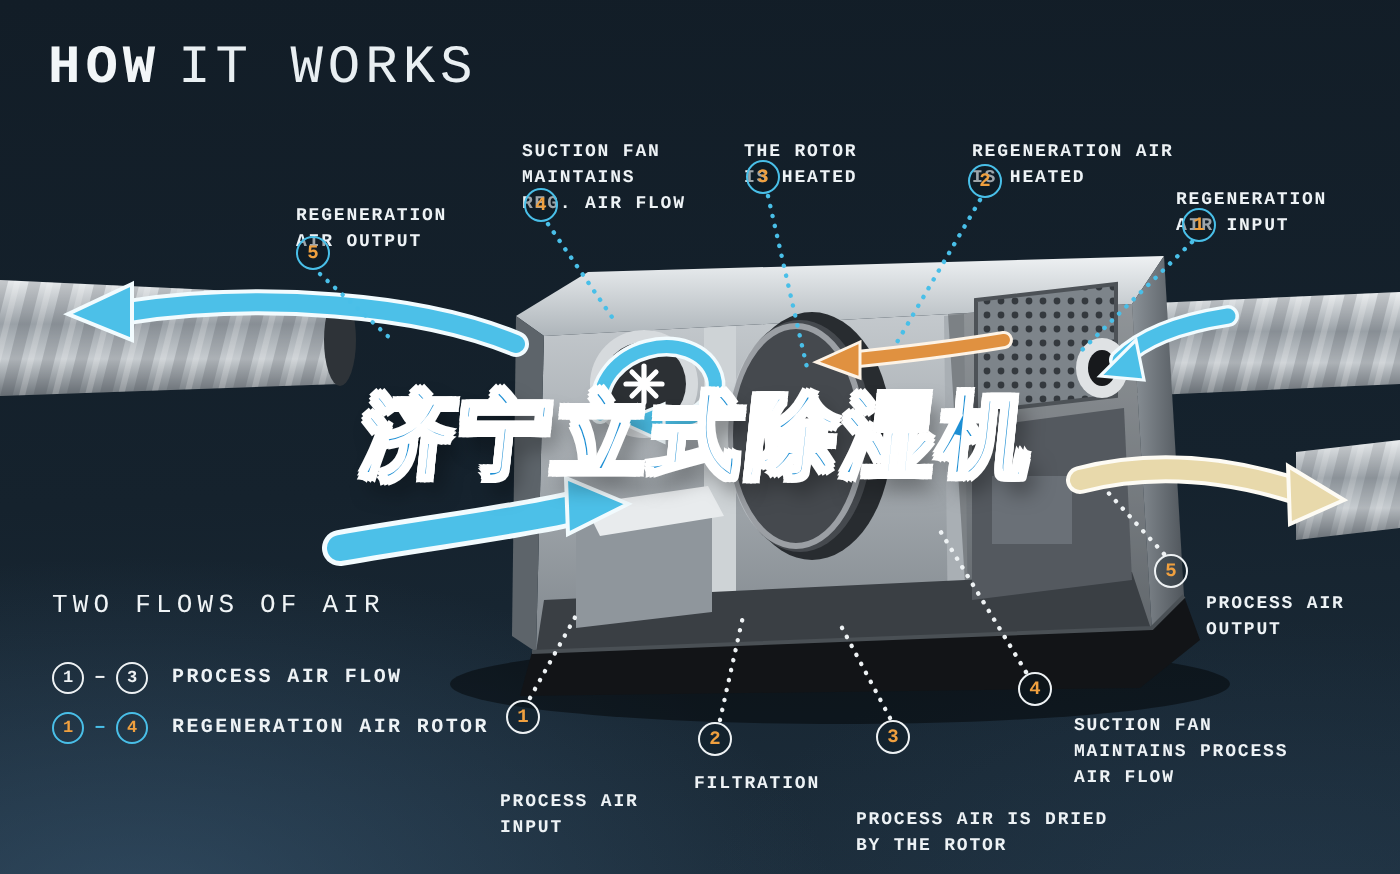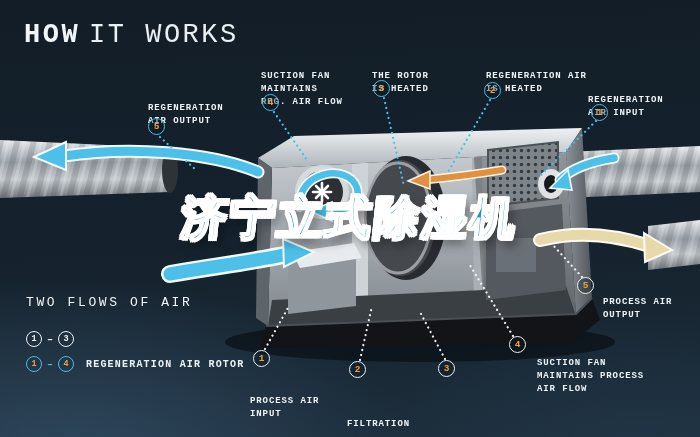--- a/index.html
+++ b/index.html
@@ -226,39 +226,42 @@
 
   <div class="callout-label" style="left:588px;top:74px">REGENERATION
 AIR INPUT</div>
   <div class="badge regen" style="left:591px;top:104px">1</div>
 
   <div class="badge proc" style="left:253px;top:350px">1</div>
   <div class="callout-label" style="left:250px;top:375px">PROCESS AIR
 INPUT</div>
 
   <div class="badge proc" style="left:349px;top:361px">2</div>
-  <div class="callout-label" style="left:347px;top:398px">FILTRATION</div>
+  <div class="callout-label" style="left:347px;top:366px">FILTRATION</div>
 
   <div class="badge proc" style="left:438px;top:360px">3</div>
+  <div class="callout-label" style="left:428px;top:384px">PROCESS AIR IS DRIED
+BY THE ROTOR</div>
 
   <div class="badge proc" style="left:509px;top:336px">4</div>
   <div class="callout-label" style="left:537px;top:337px">SUCTION FAN
 MAINTAINS PROCESS
 AIR FLOW</div>
 
   <div class="badge proc" style="left:577px;top:277px">5</div>
   <div class="callout-label" style="left:603px;top:276px">PROCESS AIR
 OUTPUT</div>
 
   <div class="legend">
     <div class="legend-title">TWO FLOWS OF AIR</div>
     <div class="legend-row r-proc">
       <span class="lc proc-c">1</span>
       <span class="ldash">–</span>
       <span class="lc proc-c">3</span>
+      <span class="ltext">PROCESS AIR FLOW</span>
     </div>
     <div class="legend-row r-regen">
       <span class="lc regen-c">1</span>
       <span class="ldash">–</span>
       <span class="lc regen-c">4</span>
       <span class="ltext">REGENERATION AIR ROTOR</span>
     </div>
   </div>
 
   <div class="watermark">济宁立式除湿机</div>

